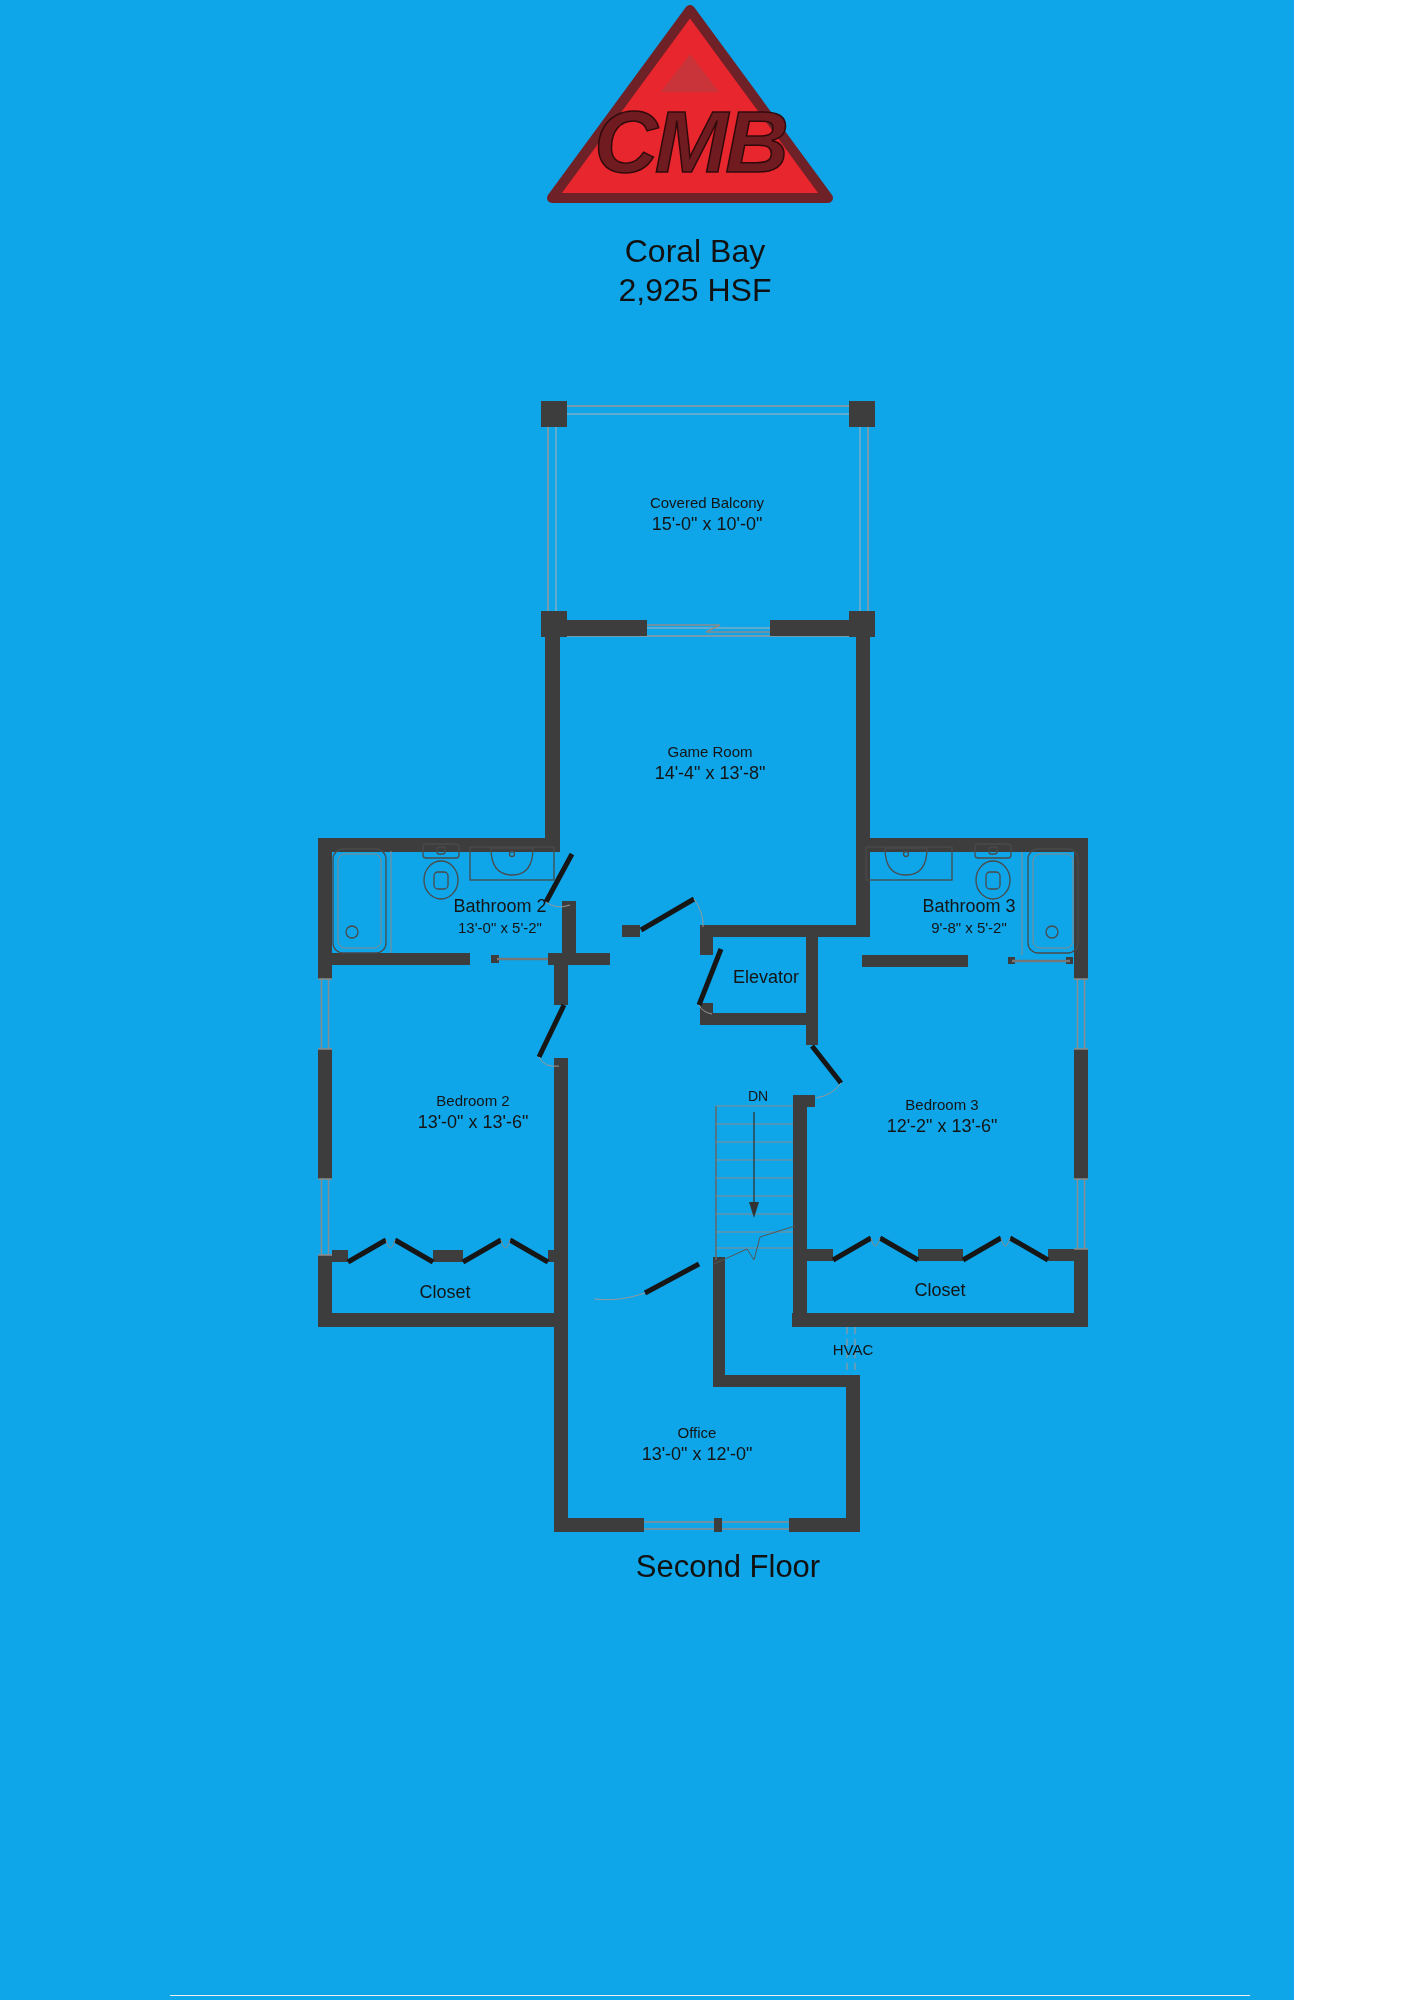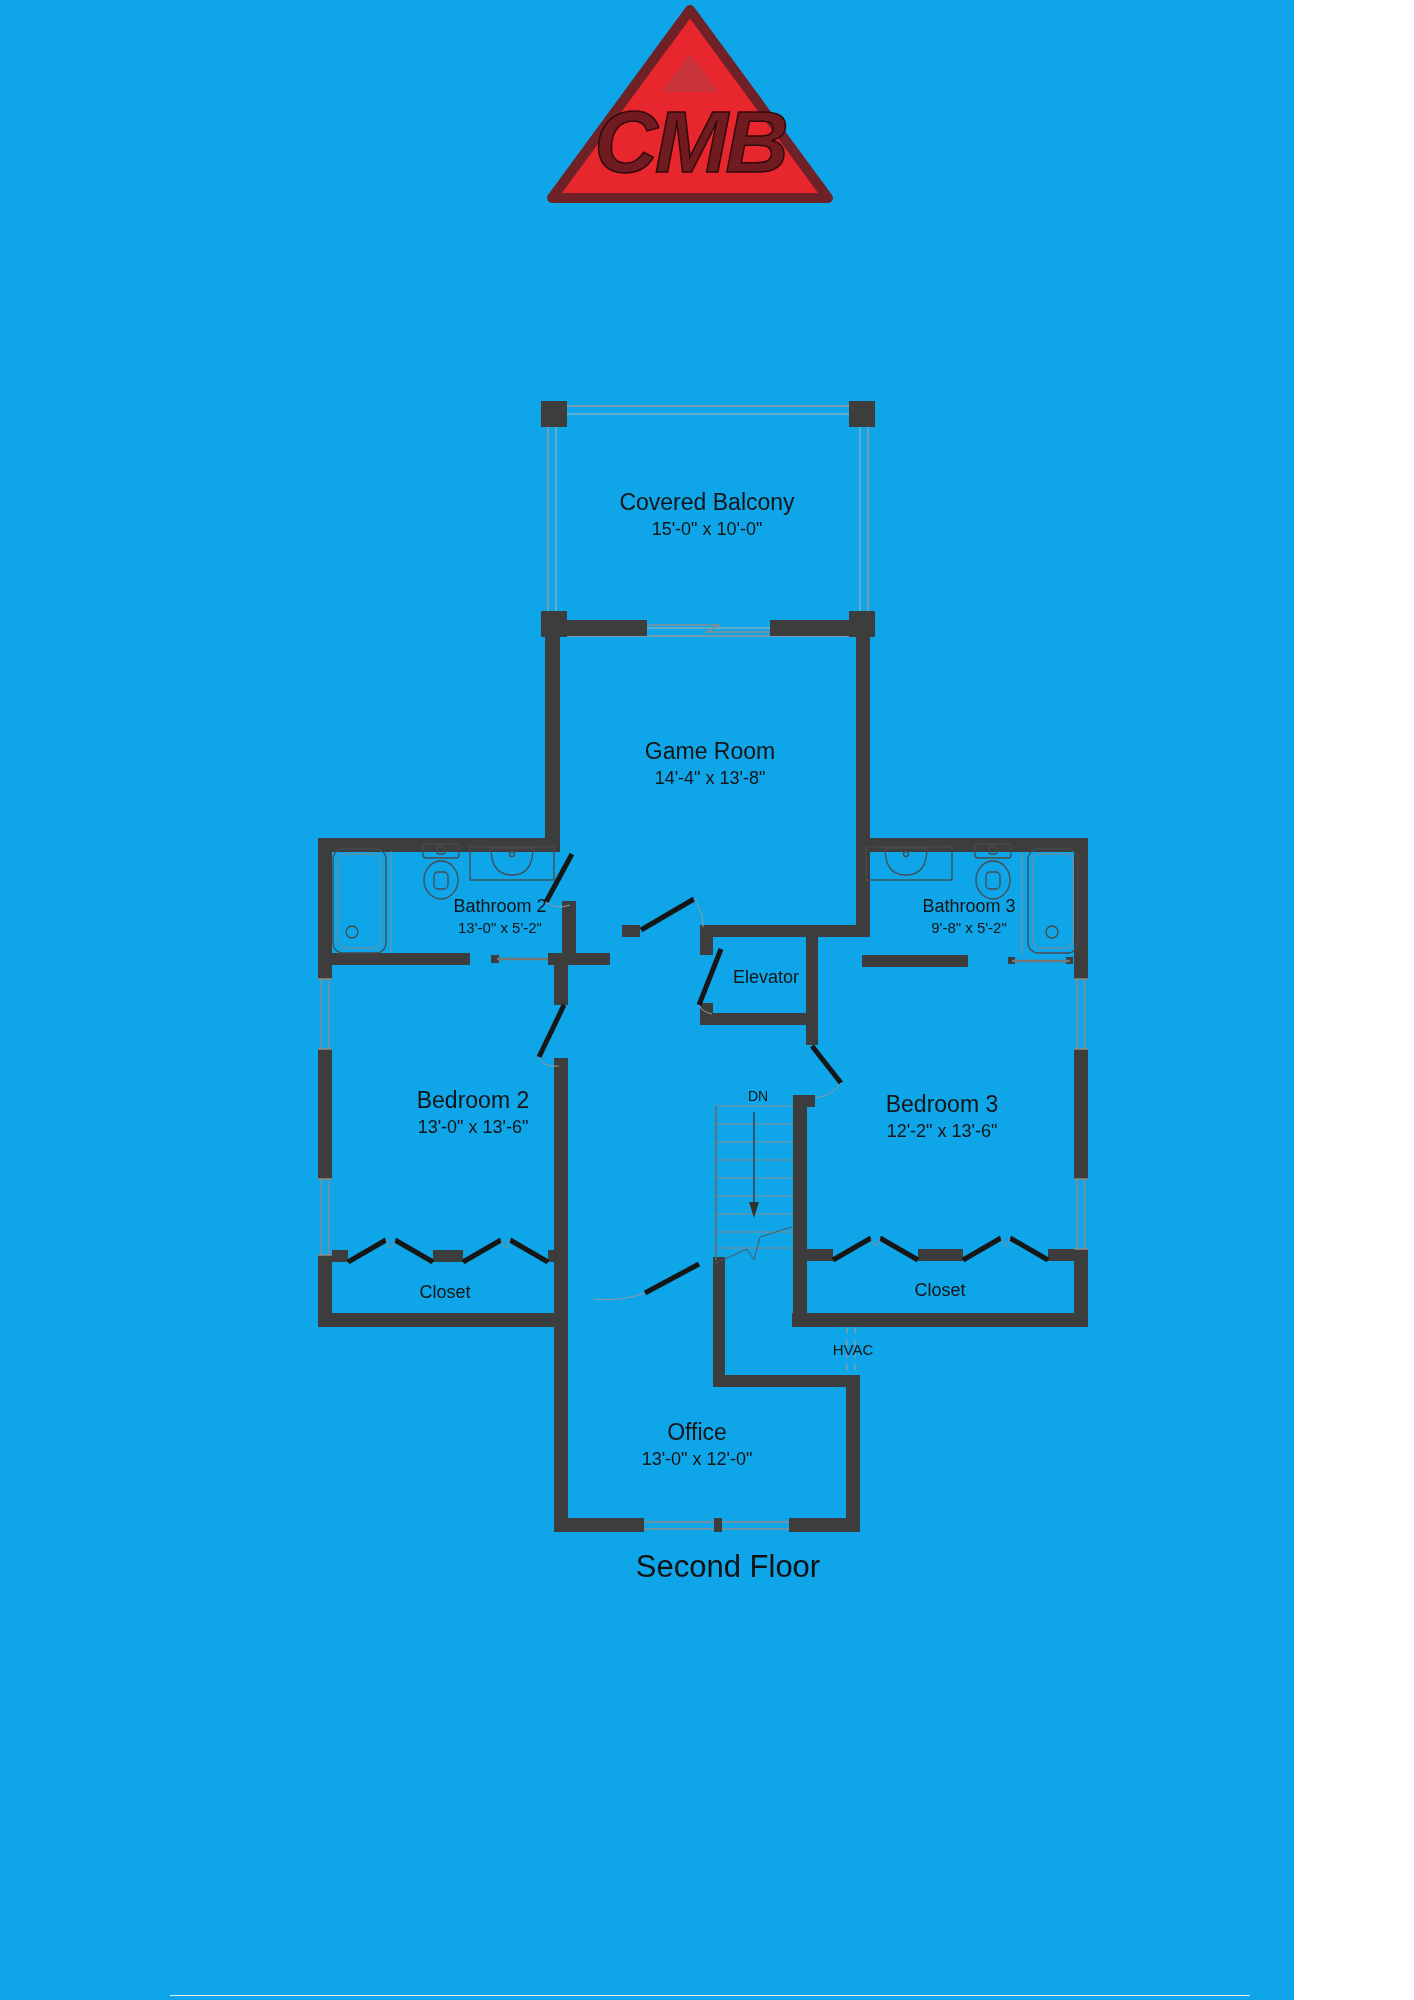--- a/index.html
+++ b/index.html
@@ -1,20 +1,20 @@
 <!DOCTYPE html>
 <html><head>
 <meta charset="utf-8">
 <style>
   html,body{margin:0;padding:0;background:#ffffff;}
   .canvas{position:relative;width:1294px;height:2000px;background:#0ea5e9;overflow:hidden;
           font-family:"Liberation Sans", sans-serif;}
   .plan-svg{position:absolute;left:0;top:0;width:1414px;height:2000px;}
   .lbl{position:absolute;transform:translate(-50%,-50%);text-align:center;white-space:nowrap;color:#151515;}
-  .lg .rn{font-size:23px;}
+  .lg .rn{font-size:15px;}
   .lg .rd{font-size:18px;margin-top:3px;}
   .sm .rn{font-size:18px;}
   .sm .rd{font-size:15px;margin-top:2px;}
   .one{font-size:18px;}
   .hvac-lbl{font-size:15px;margin-left:27px;}
   .dn-lbl{font-size:14px;}
   .title-block{position:absolute;left:695px;top:232px;transform:translateX(-50%);
                text-align:center;color:#111;font-size:32px;line-height:39px;}
   .floor-lbl{position:absolute;left:728px;top:1567px;transform:translate(-50%,-50%);
              font-size:31px;color:#111;}
@@ -235,20 +235,24 @@
       </g>
       <g>
         <rect x="1028" y="849" width="50" height="104" rx="10"></rect>
         <rect x="1033" y="854" width="40" height="94" rx="7" stroke="#888" stroke-width="1"></rect>
         <circle cx="1052" cy="932" r="6"></circle>
         <line x1="1022" y1="852" x2="1022" y2="955" stroke="#8c8c8c" stroke-width="1"></line>
       </g>
     </g>
   </svg>
 
+  <div class="title-block">
+    <div>Coral Bay</div>
+    <div>2,925 HSF</div>
+  </div>
 
   <div class="lbl lg" style="left:707px;top:514px">
     <div class="rn">Covered Balcony</div>
     <div class="rd">15'-0" x 10'-0"</div>
   </div>
 
   <div class="lbl lg" style="left:710px;top:763px">
     <div class="rn">Game Room</div>
     <div class="rd">14'-4" x 13'-8"</div>
   </div>

